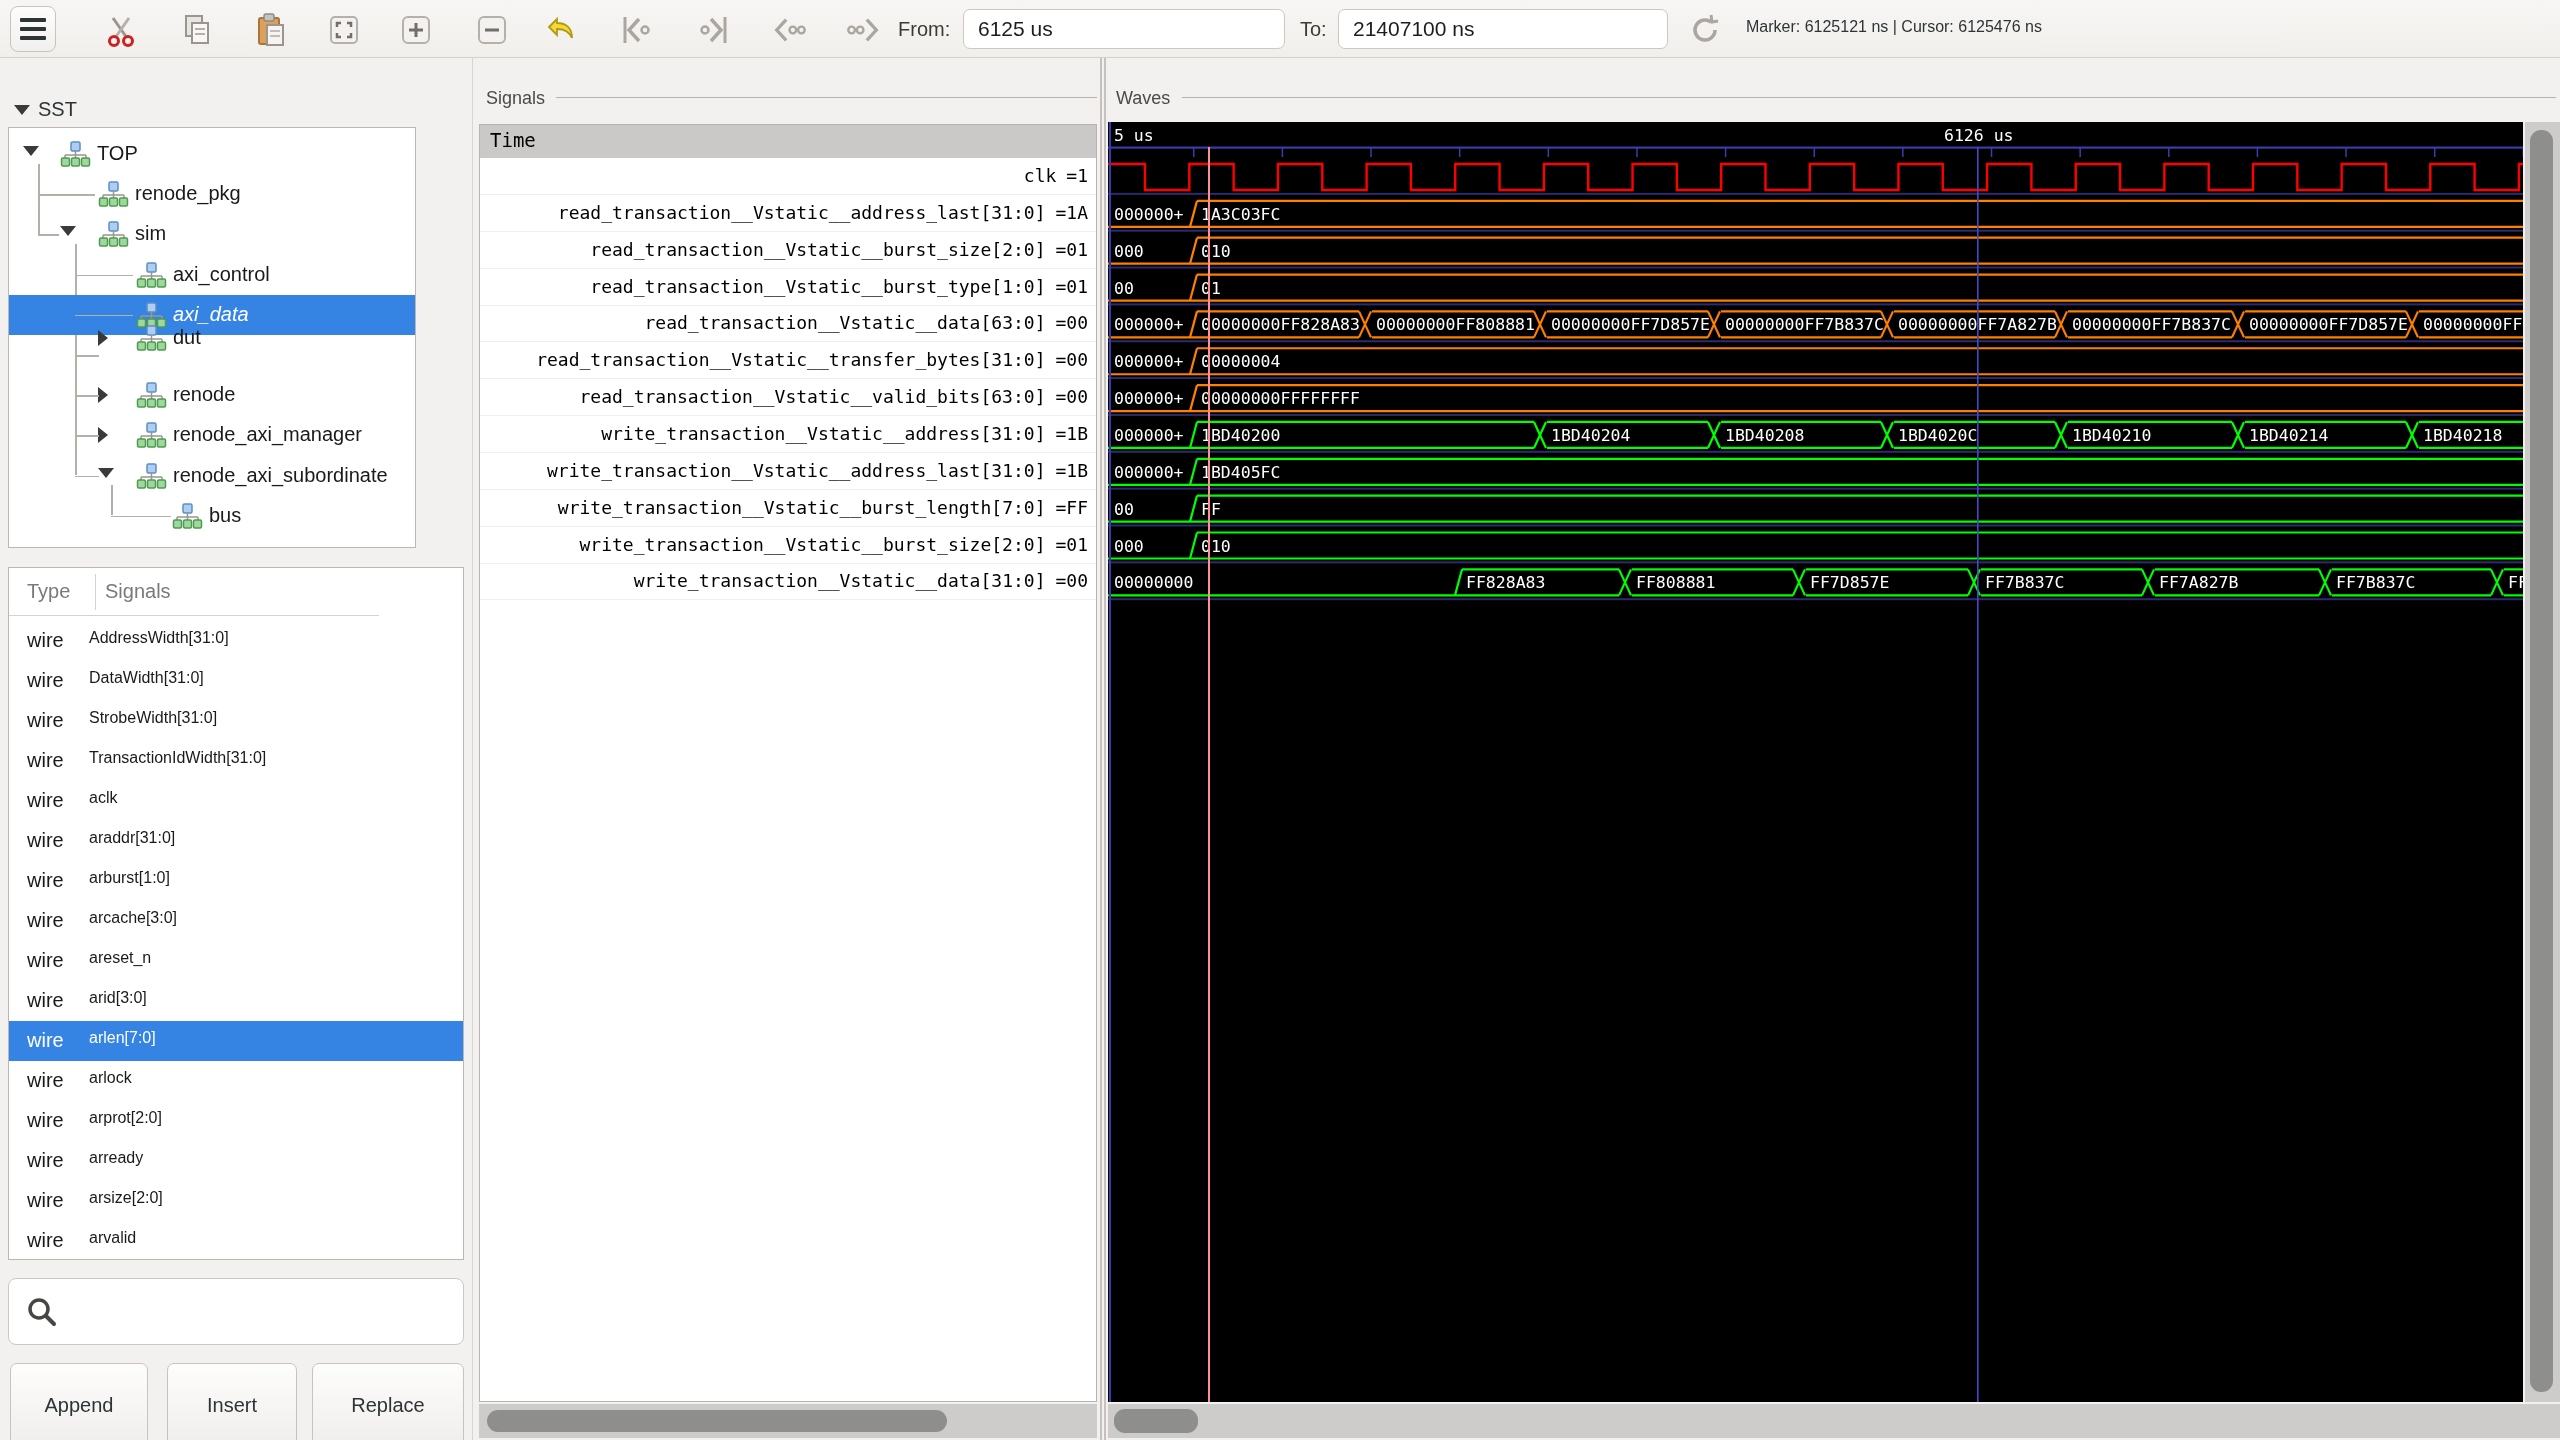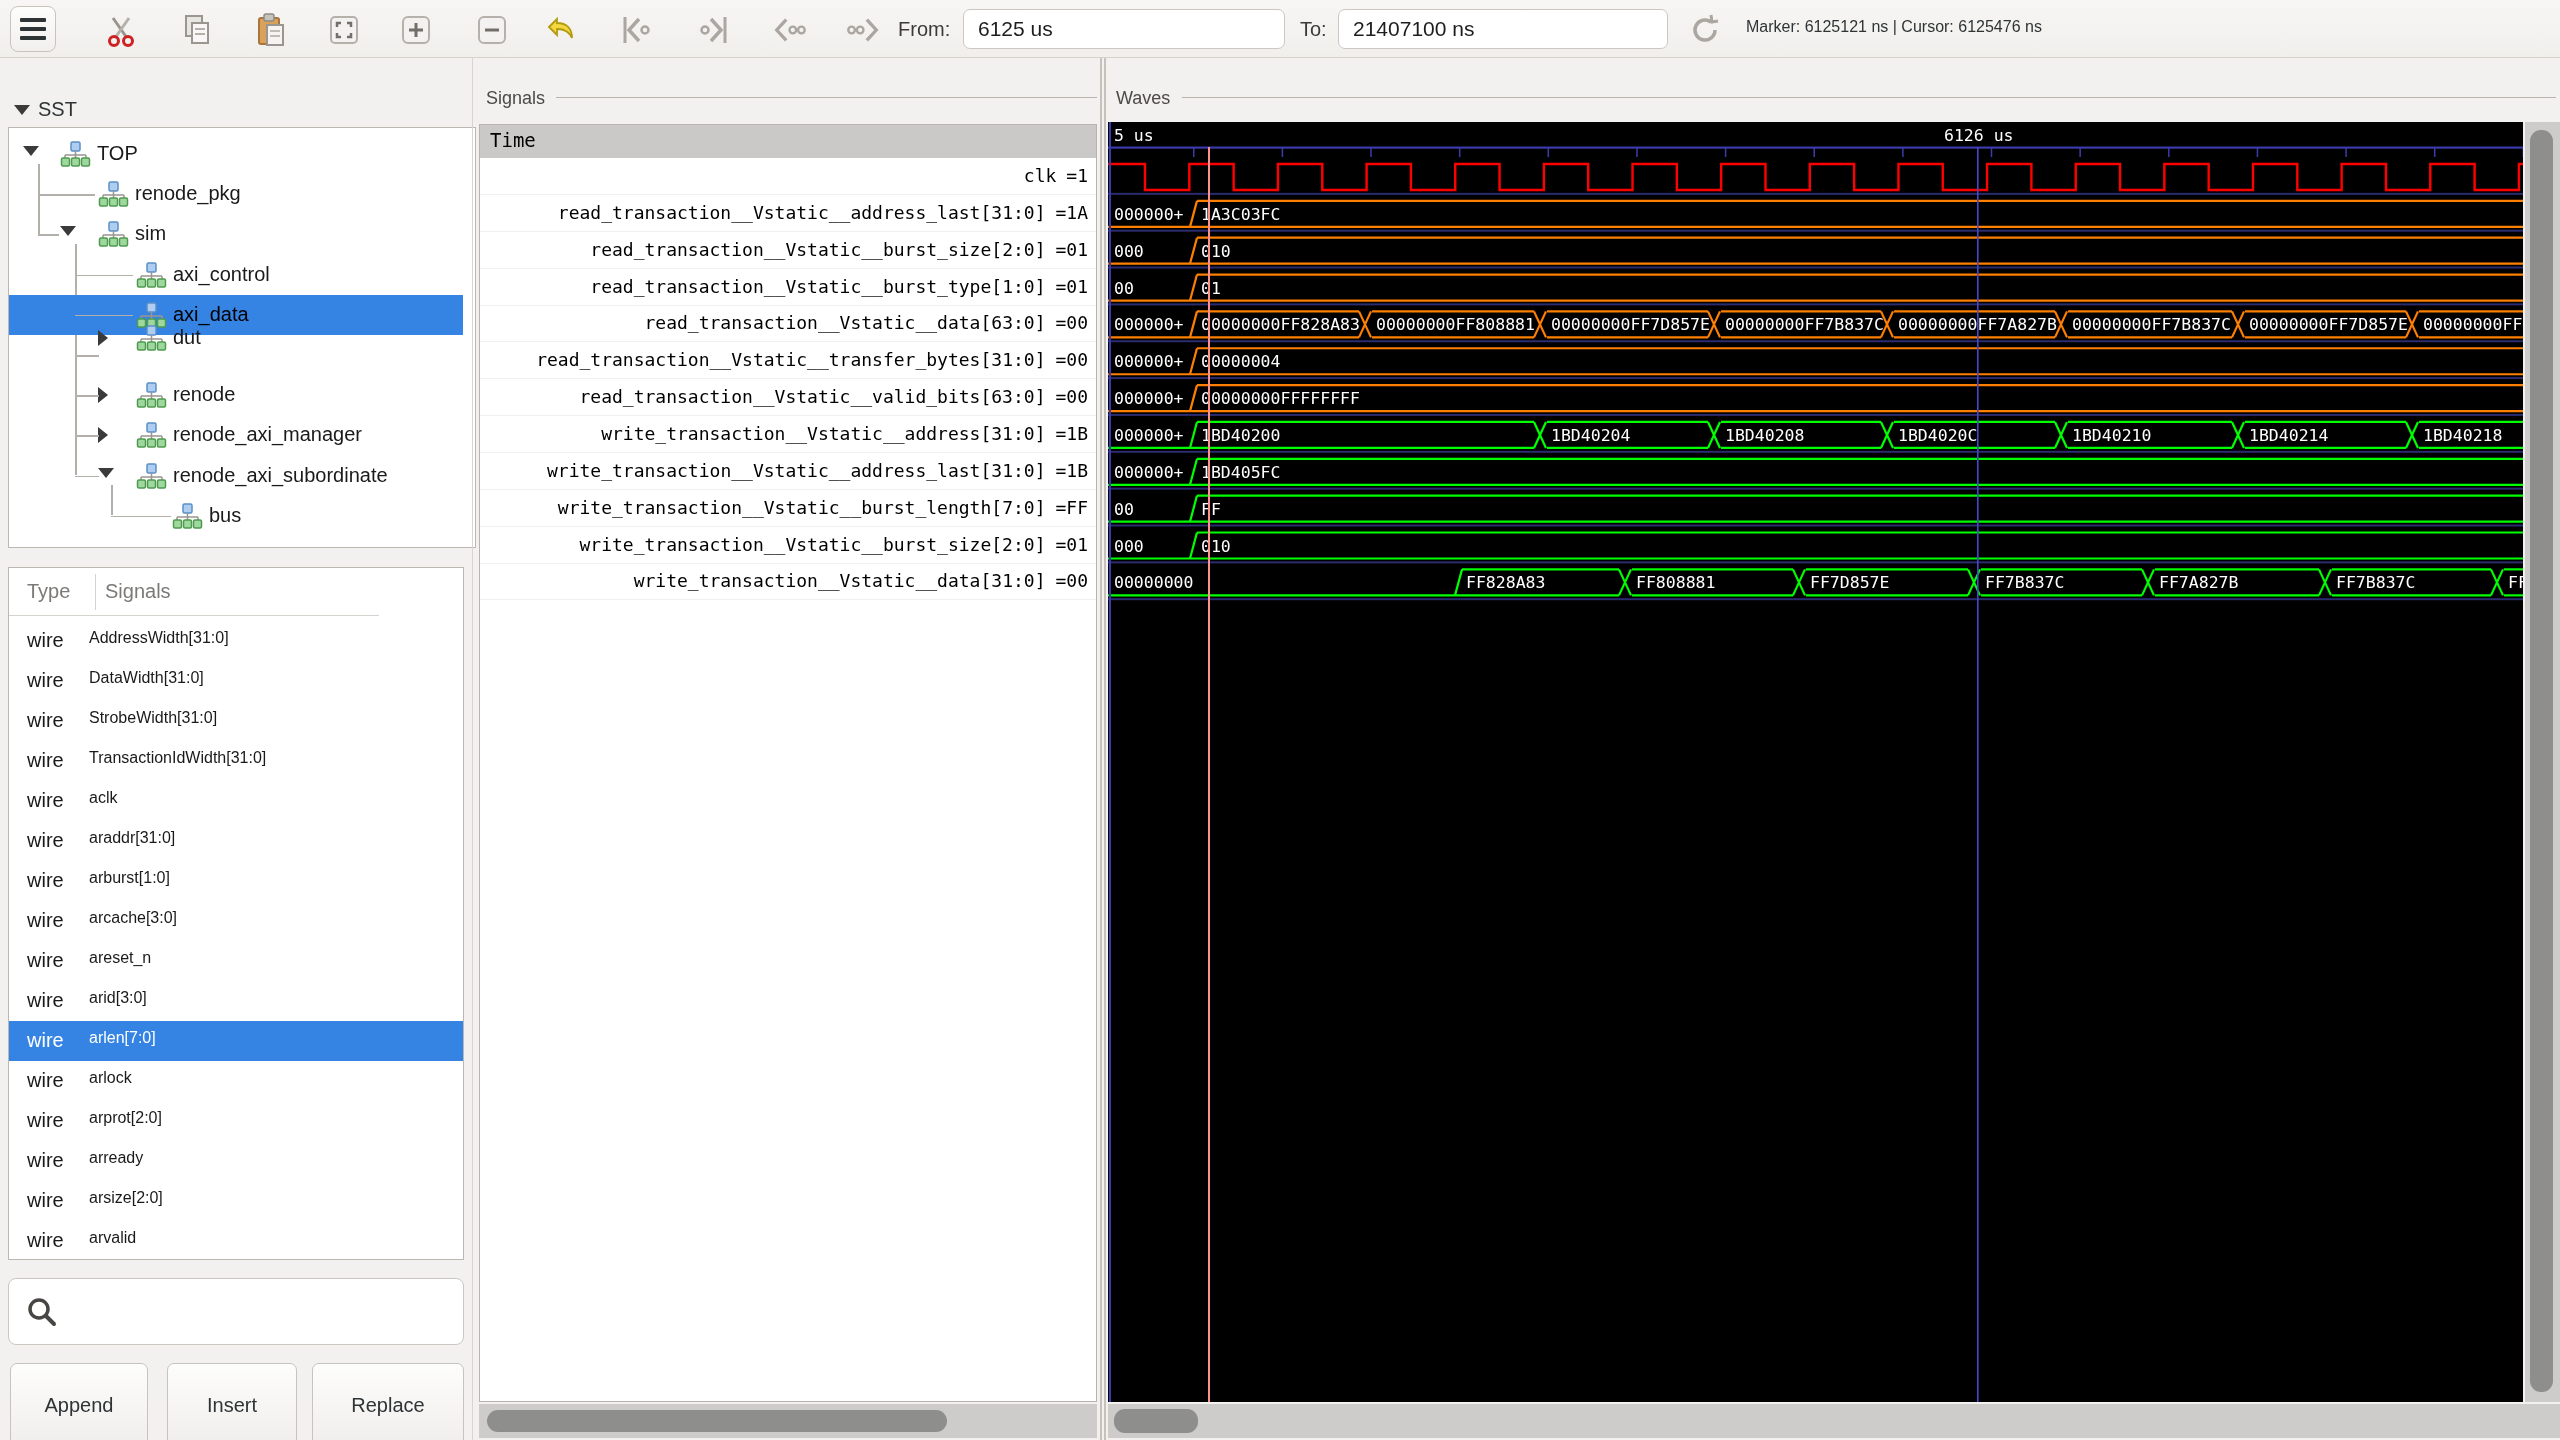--- a/index.html
+++ b/index.html
@@ -14,24 +14,24 @@
   .tbtn { top:11px; width:38px; height:38px; display:flex; align-items:center; justify-content:center; cursor:pointer; }
   .tlabel { top:18px; font-size:20px; color:#3c3a37; }
   .tentry { top:9px; height:40px; background:#ffffff; border:1px solid #cdc7c2; border-radius:7px; font-family:"Liberation Sans",sans-serif; font-size:21px; color:#1d1d1d; padding:0 14px; outline:none; }
   #status-text { top:18px; left:1746px; font-size:16px; color:#2e3436; }
 
   
   .tri-down { width:0; height:0; border-left:8px solid transparent; border-right:8px solid transparent; border-top:10px solid #3a3a3a; }
   .tri-right { width:0; height:0; border-top:8px solid transparent; border-bottom:8px solid transparent; border-left:10px solid #3a3a3a; }
   #sst-header { left:14px; top:98px; display:flex; align-items:center; gap:8px; cursor:pointer; }
   #sst-label { font-size:20px; color:#2e3436; }
-  #tree-box { left:8px; top:127px; width:468px; height:421px; background:#fff; border:1px solid #bdb7b1; overflow:hidden; }
+  #tree-box { left:8px; top:127px; width:408px; height:421px; background:#fff; border:1px solid #bdb7b1; overflow:hidden; }
   .tree-row { position:absolute; left:0; width:454px; height:40px; cursor:pointer; }
   .tree-row.selected { background:#3584e4; }
-  .tree-row.selected .tree-label { color:#000000; }
+  .tree-row.selected .tree-label { color:#ffffff;font-style:italic; }
   .tree-label { position:absolute; top:8px; font-size:20px; color:#1a1a1a; white-space:nowrap; }
   .tree-exp { position:absolute; top:12px; }
   .tree-icon { position:absolute; top:7px; }
   .tline { position:absolute; background:#b3afa9; }
 
   #table-box { left:8px; top:567px; width:456px; height:693px; background:#fff; border:1px solid #bdb7b1; overflow:hidden; }
   #table-header { position:absolute; left:0; top:0; width:370px; height:48px; border-bottom:1px solid #d6d2ce; }
   #table-header .col1 { position:absolute; left:18px; top:12px; font-size:20px; color:#7c7a77; }
   #table-header .col2 { position:absolute; left:96px; top:12px; font-size:20px; color:#7c7a77; }
   #col-divider { position:absolute; left:86px; top:6px; width:1px; height:36px; background:#d6d2ce; }

